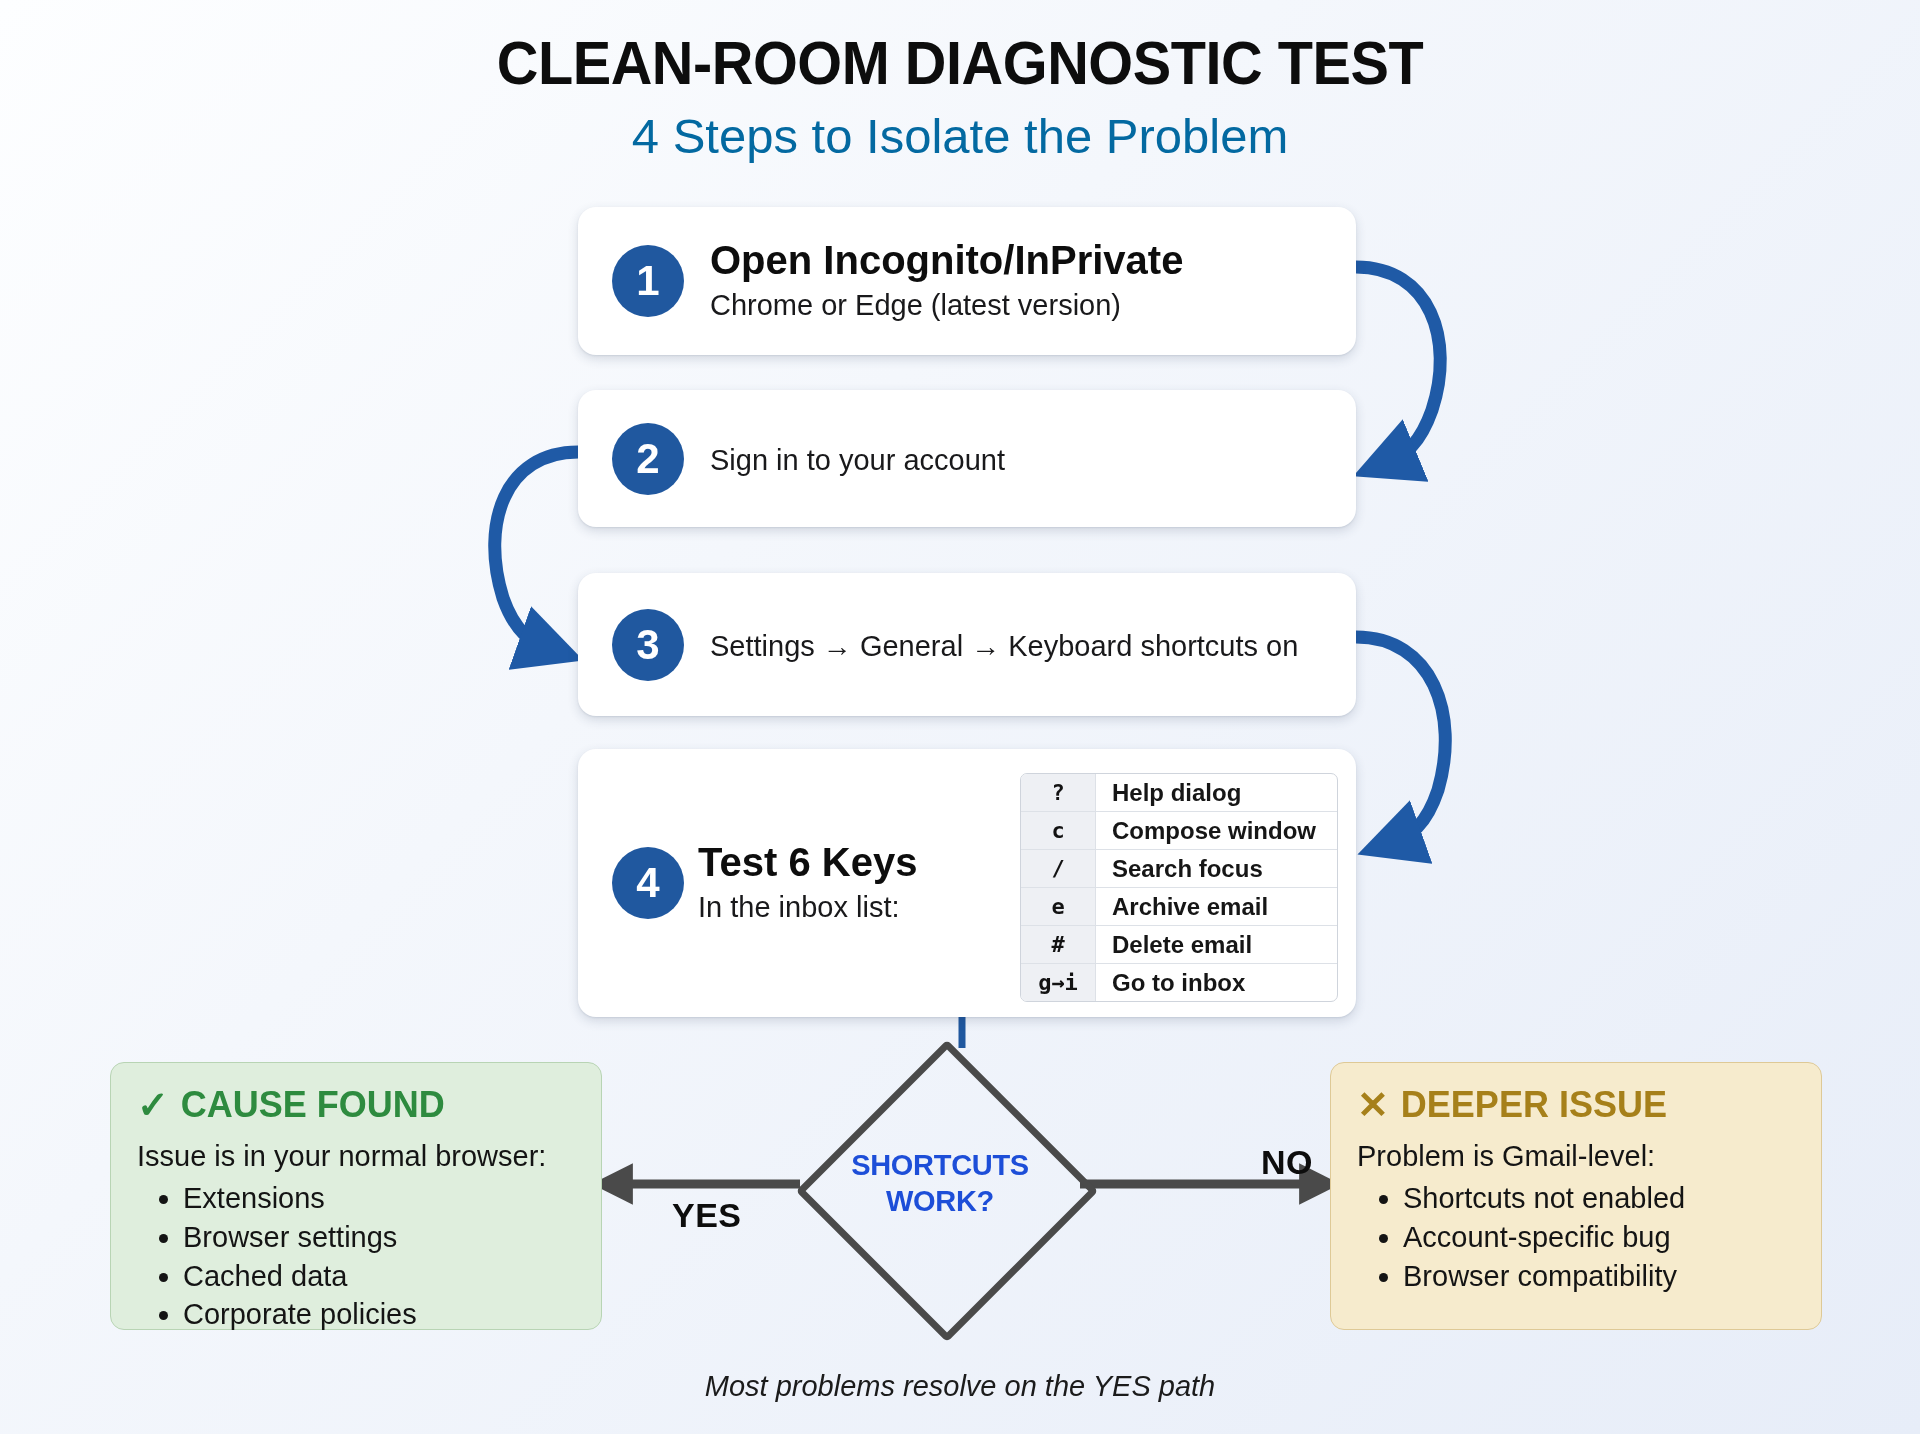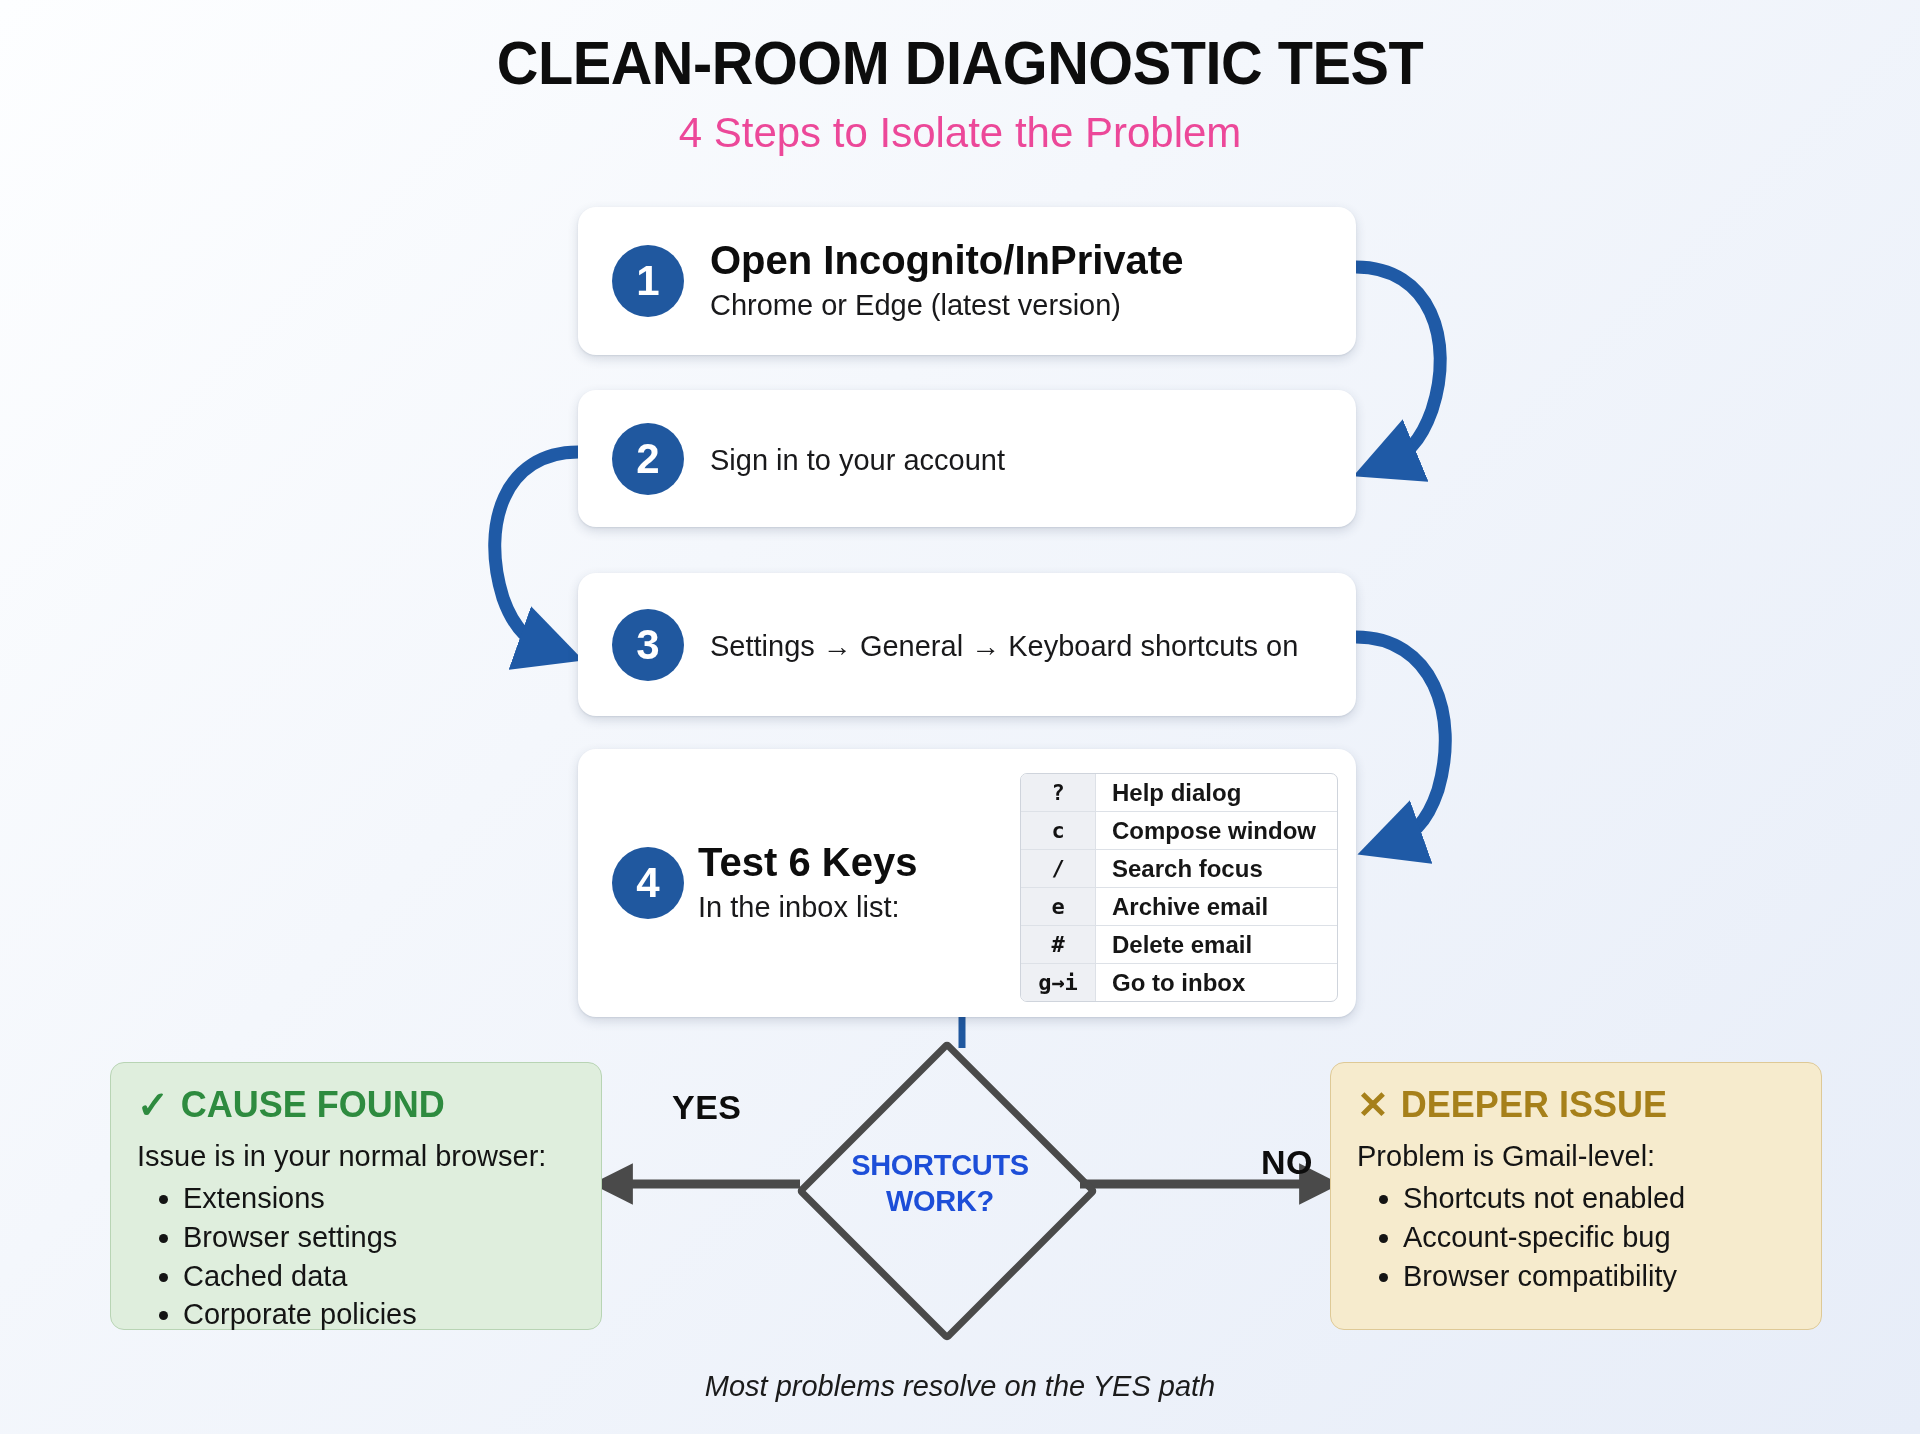--- a/index.html
+++ b/index.html
@@ -31,22 +31,22 @@
   #title {
     font-size: 62px;
     font-weight: bold;
     letter-spacing: -0.5px;
     color: #0d0d0d;
     line-height: 1.06;
     margin: 0;
     transform: scaleX(0.93);
   }
   #subtitle {
-    font-size: 42px;
-    color: #ec4899;
+    font-size: 49px;
+    color: #0369a1;
     margin-top: 14px;
     line-height: 1.1;
   }
 
   
   .step-card {
     position: absolute;
     background: #ffffff;
     border-radius: 18px;
     box-shadow: 0 4px 11px rgba(40,58,90,0.16), 0 1px 2px rgba(40,58,90,0.10);
@@ -224,21 +224,21 @@
   }
 
   
   .branch-label {
     position: absolute;
     font-size: 34px;
     font-weight: bold;
     color: #0d0d0d;
     letter-spacing: 0.5px;
   }
-  #label-yes { left: 672px; top: 1088px; }
+  #label-yes { left: 672px; top: 1196px; }
   #label-no  { left: 1261px; top: 1143px; }
 
   
   #footer {
     position: absolute;
     left: 0;
     top: 1370px;
     width: 1920px;
     text-align: center;
     font-size: 29px;

